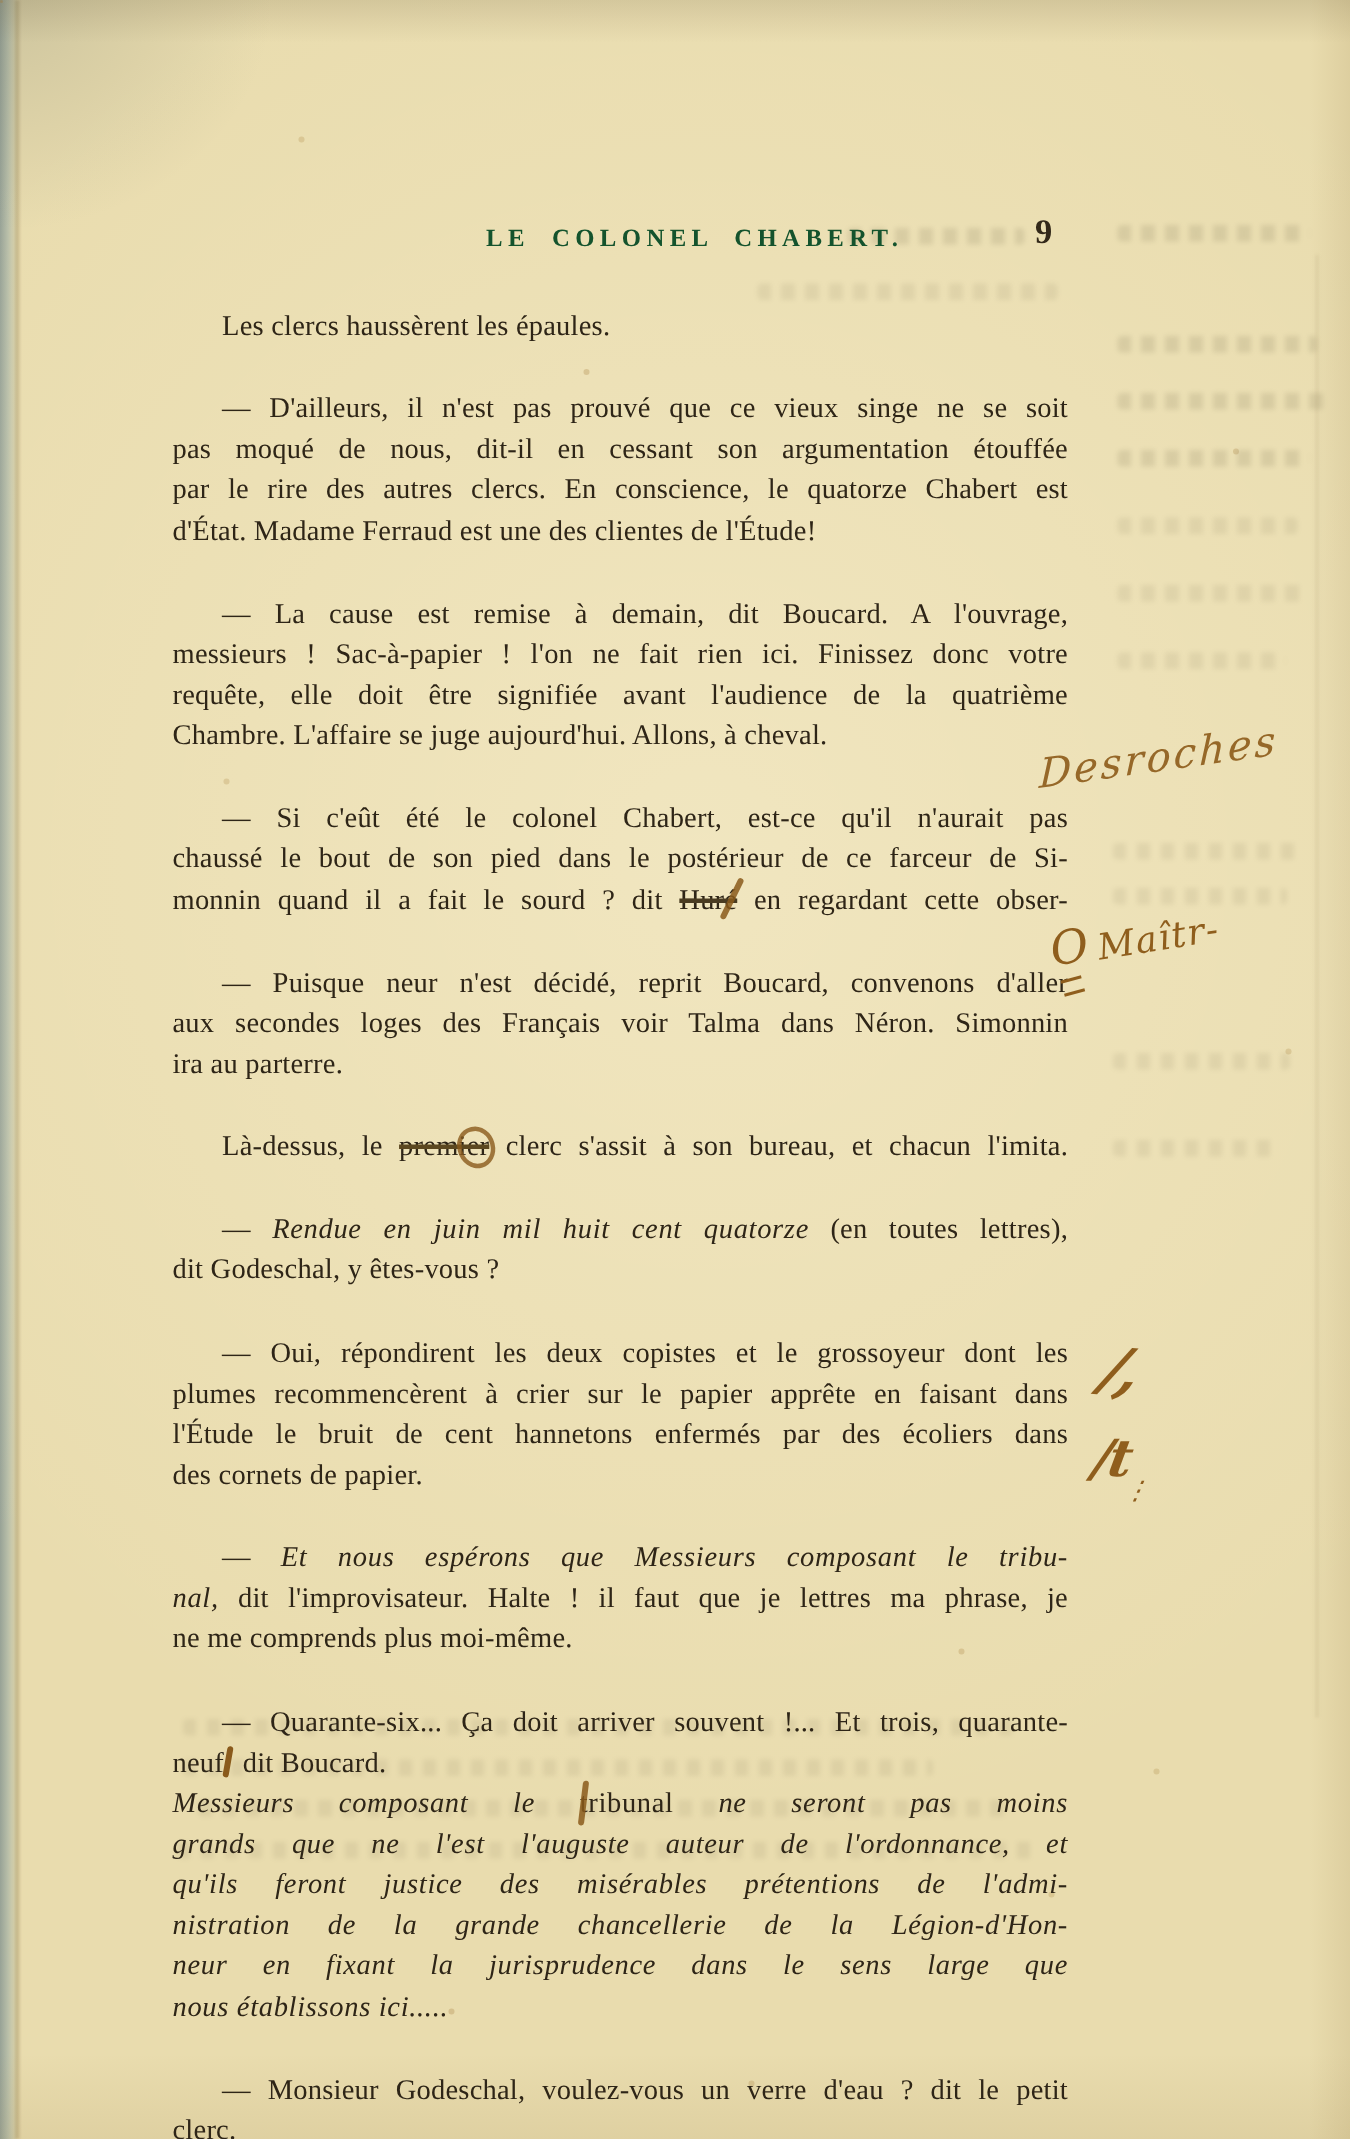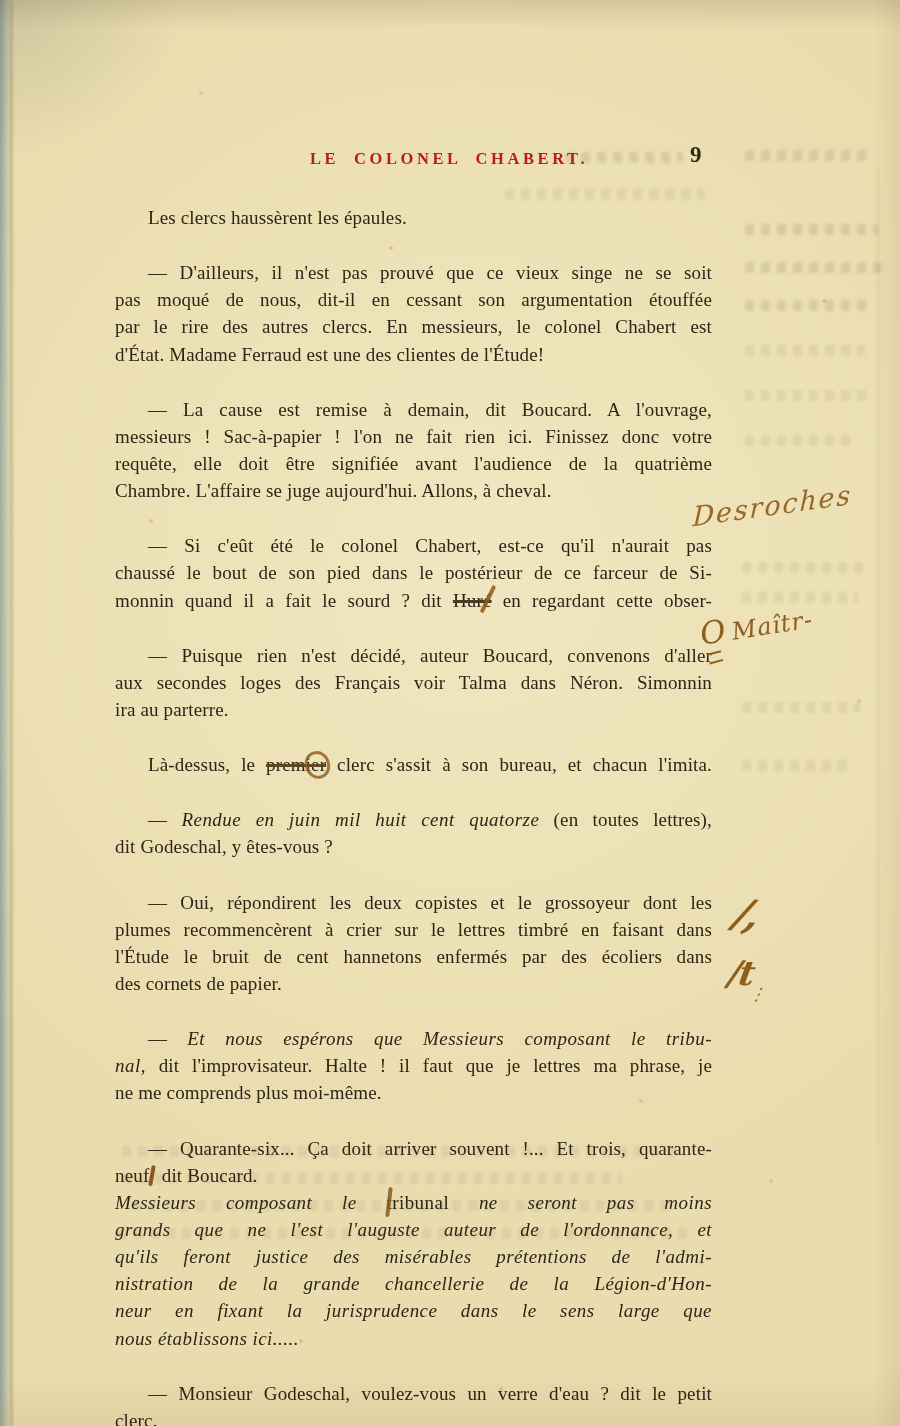--- a/index.html
+++ b/index.html
@@ -39,23 +39,23 @@
       500px 1388px 0 1px rgba(170,130,65,.28), 770px 1180px 0 1px rgba(170,130,65,.25);
   }
   .ghost{
     position:absolute;height:11px;border-radius:3px;filter:blur(1.6px);opacity:.42;
     background:repeating-linear-gradient(90deg, rgba(120,110,78,.40) 0 9px, rgba(120,110,78,0) 9px 16px);
     pointer-events:none;
   }
   .ghost.light{opacity:.28;}
   
   .header-title{
-    position:absolute;left:310px;top:149px;
+    position:absolute;left:324px;top:149px;
     font-size:16.5px;font-weight:bold;letter-spacing:3.6px;word-spacing:7px;
-    color:#b91c1c;
+    color:#14532d;
   }
   .page-number{
     position:absolute;left:690px;top:142px;
     font-size:23px;font-weight:600;color:#33291a;
   }
   
   .text-column{
     position:absolute;left:115px;top:176px;width:597px;
     color:#2e2517;
   }
@@ -153,37 +153,37 @@
 <div class="ghost light" style="top:1200px;left:132px;width:540px;"></div>
 <div class="ghost light" style="top:1228px;left:118px;width:575px;"></div>
 
 <div class="header-title">LE COLONEL CHABERT.</div>
 <div class="page-number">9</div>
 
 <div class="text-column">
     <div class="line in"><span class="r-n">Les clercs haussèrent les épaules.</span></div>
     <div class="line j in"><span class="r-n">— D'ailleurs, il n'est pas prouvé que ce vieux singe ne se soit</span></div>
     <div class="line j"><span class="r-n">pas moqué de nous, dit-il en cessant son argumentation étouffée</span></div>
-    <div class="line j"><span class="r-n">par le rire des autres clercs. En messieurs, le colonel Chabert est</span></div>
+    <div class="line j"><span class="r-n">par le rire des autres clercs. En conscience, le quatorze Chabert est</span></div>
     <div class="line"><span class="r-n">d'État. Madame Ferraud est une des clientes de l'Étude!</span></div>
     <div class="line j in"><span class="r-n">— La cause est remise à demain, dit Boucard. A l'ouvrage,</span></div>
     <div class="line j"><span class="r-n">messieurs ! Sac-à-papier ! l'on ne fait rien ici. Finissez donc votre</span></div>
     <div class="line j"><span class="r-n">requête, elle doit être signifiée avant l'audience de la quatrième</span></div>
     <div class="line"><span class="r-n">Chambre. L'affaire se juge aujourd'hui. Allons, à cheval.</span></div>
     <div class="line j in"><span class="r-n">— Si c'eût été le colonel Chabert, est-ce qu'il n'aurait pas</span></div>
     <div class="line j"><span class="r-n">chaussé le bout de son pied dans le postérieur de ce farceur de Si-</span></div>
     <div class="line j"><span class="r-n">monnin quand il a fait le sourd ? dit </span><span class="r-sk">Huré</span><span class="r-n"> en regardant cette obser-</span></div>
-    <div class="line j in"><span class="r-n">— Puisque rien n'est décidé, auteur Boucard, convenons d'aller</span></div>
+    <div class="line j in"><span class="r-n">— Puisque neur n'est décidé, reprit Boucard, convenons d'aller</span></div>
     <div class="line j"><span class="r-n">aux secondes loges des Français voir Talma dans Néron. Simonnin</span></div>
     <div class="line"><span class="r-n">ira au parterre.</span></div>
     <div class="line j in"><span class="r-n">Là-dessus, le </span><span class="r-so">premier</span><span class="r-n"> clerc s'assit à son bureau, et chacun l'imita.</span></div>
     <div class="line j in"><span class="r-n">— </span><span class="r-i">Rendue en juin mil huit cent quatorze</span><span class="r-n"> (en toutes lettres),</span></div>
     <div class="line"><span class="r-n">dit Godeschal, y êtes-vous ?</span></div>
     <div class="line j in"><span class="r-n">— Oui, répondirent les deux copistes et le grossoyeur dont les</span></div>
-    <div class="line j"><span class="r-n">plumes recommencèrent à crier sur le lettres timbré en faisant dans</span></div>
+    <div class="line j"><span class="r-n">plumes recommencèrent à crier sur le papier apprête en faisant dans</span></div>
     <div class="line j"><span class="r-n">l'Étude le bruit de cent hannetons enfermés par des écoliers dans</span></div>
     <div class="line"><span class="r-n">des cornets de papier.</span></div>
     <div class="line j in"><span class="r-n">— </span><span class="r-i">Et nous espérons que Messieurs composant le tribu-</span></div>
     <div class="line j"><span class="r-i">nal,</span><span class="r-n"> dit l'improvisateur. Halte ! il faut que je lettres ma phrase, je</span></div>
     <div class="line"><span class="r-n">ne me comprends plus moi-même.</span></div>
     <div class="line j in"><span class="r-n">— Quarante-six... Ça doit arriver souvent !... Et trois, quarante-</span></div>
     <div class="line"><span class="r-n">neuf</span><span class="r-cr"></span><span class="r-n"> dit Boucard.</span></div>
     <div class="line j"><span class="r-i">Messieurs composant le </span><span class="r-tm">tribunal</span><span class="r-i"> ne seront pas moins</span></div>
     <div class="line j"><span class="r-i">grands que ne l'est l'auguste auteur de l'ordonnance, et</span></div>
     <div class="line j"><span class="r-i">qu'ils feront justice des misérables prétentions de l'admi-</span></div>

